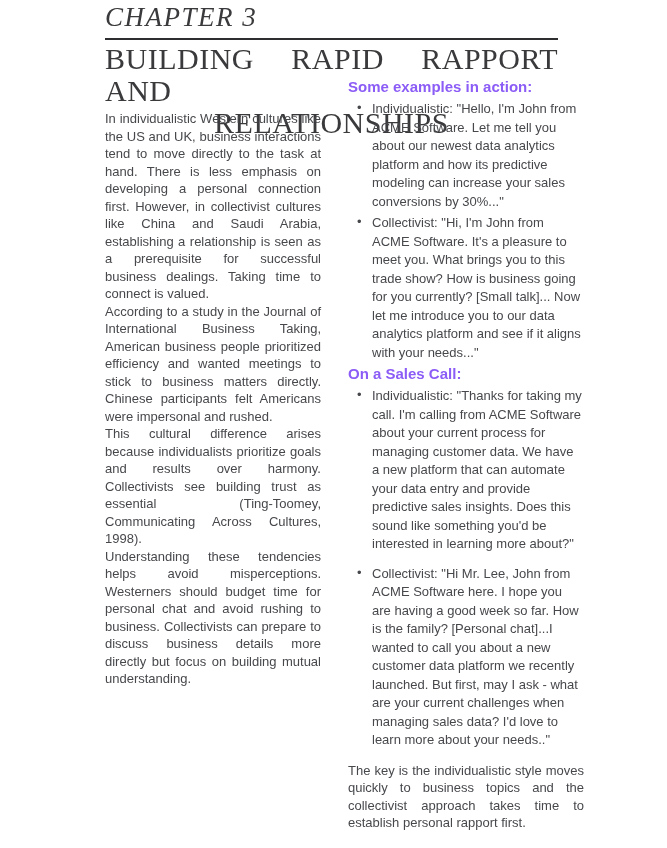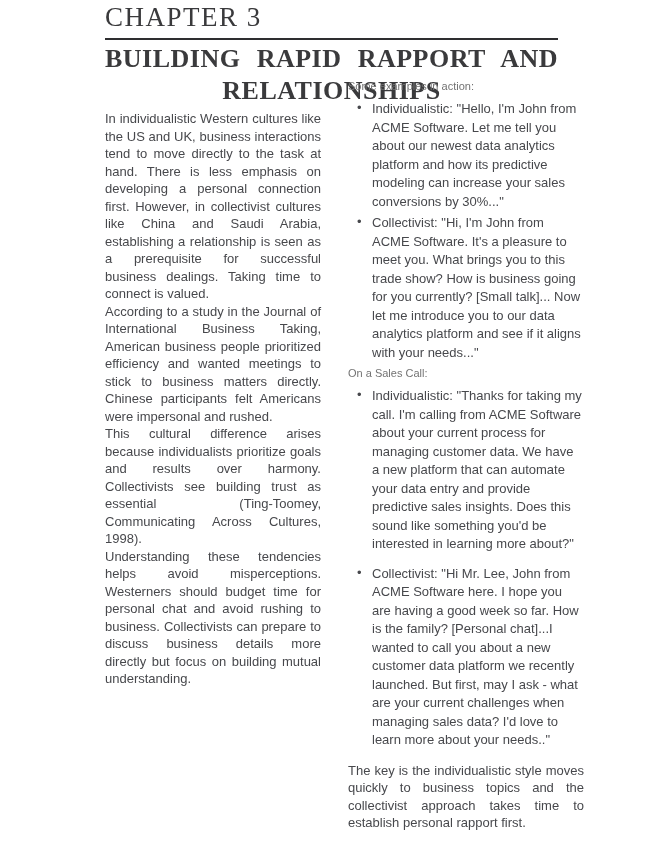--- a/index.html
+++ b/index.html
@@ -16,37 +16,38 @@
   .chapter {
     position: absolute;
     left: 105px;
     top: 2px;
     font-family: "Liberation Serif", serif;
     font-weight: 400;
     font-size: 27px;
     letter-spacing: 1.5px;
     color: #3a3a3c;
     white-space: nowrap;
+    font-style: italic;
   }
   .rule {
     position: absolute;
     left: 105px;
     top: 38px;
     width: 453px;
     height: 2px;
     background: #2e2e30;
   }
   .title {
     position: absolute;
     left: 105px;
     top: 43px;
     width: 453px;
     font-family: "Liberation Serif", serif;
-    font-weight: 700;
-    font-size: 26px;
+    font-weight: 400;
+    font-size: 30px;
     line-height: 32px;
     letter-spacing: 0.5px;
     color: #3a3a3c;
   }
   .title .l1 { text-align: justify; text-align-last: justify; }
   .title .l2 { text-align: center; }
   
   .col-left  { position: absolute; left: 105px; top: 110px; width: 216px; }
   .col-right { position: absolute; left: 348px; top: 78px;  width: 236px; }
   .body, li .li-text {
@@ -59,24 +60,24 @@
   .gap-before { margin-top: 16px; }
   .subhead {
     margin-top: 14px;
     margin-bottom: 17px;
     font-size: 13.5px;
     line-height: 19px;
     font-weight: 700;
     color: #2c2d31;
   }
   .mini-head {
-    font-size: 11px;
+    font-size: 15px;
     line-height: 17px;
-    font-weight: 400;
-    color: #737373;
+    font-weight: 700;
+    color: #8b5cf6;
     margin: 0 0 4px 0;
   }
   .mini-head.second { margin-top: 4px; }
   ul.bullets { list-style: none; margin: 0; padding: 0; }
   ul.bullets li {
     position: relative;
     padding-left: 24px;
   }
   ul.bullets li .dot {
     position: absolute;

